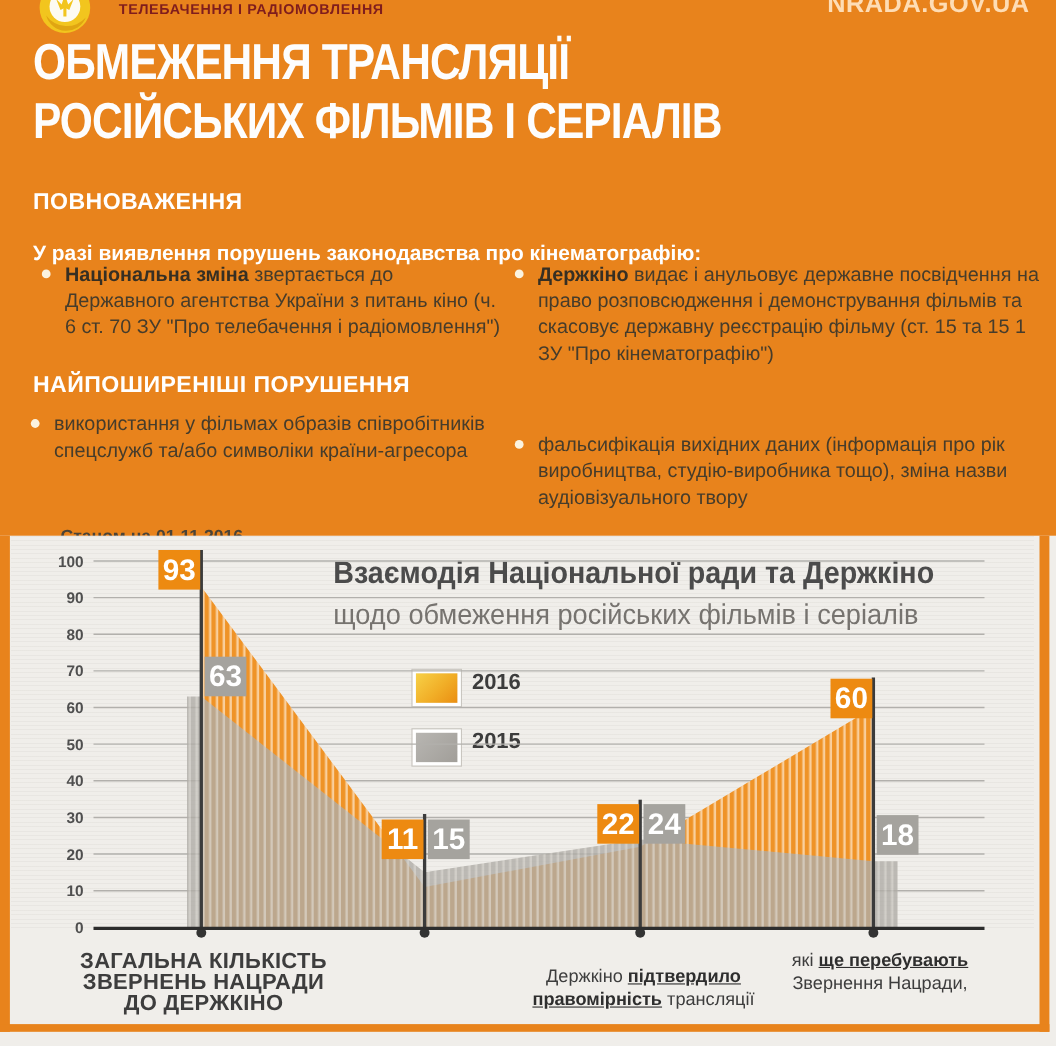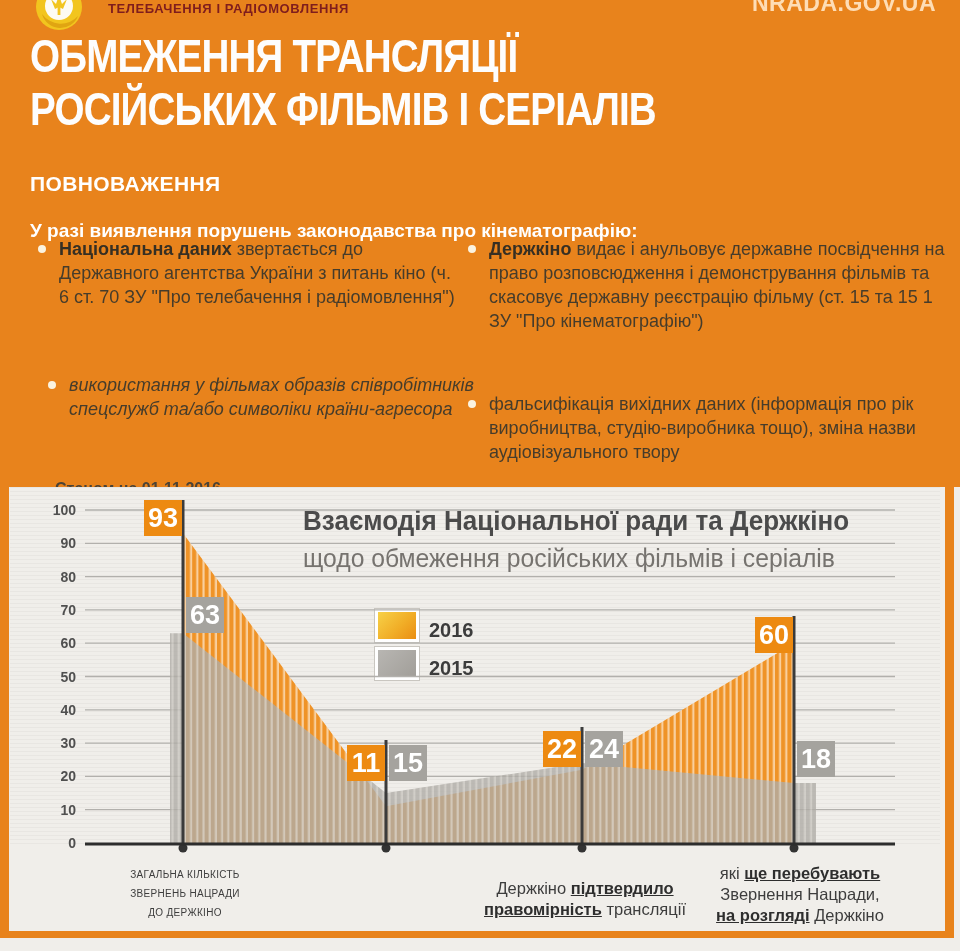--- a/index.html
+++ b/index.html
@@ -19,44 +19,44 @@
   .sec-head{position:absolute;left:30px;color:#fff;font-weight:bold;font-size:21px;letter-spacing:.4px;}
   .sec-head.powers{top:172px;}
   .sec-head.violations{top:338px;}
   .sec-intro{position:absolute;left:30px;top:200px;color:#fff;font-weight:bold;font-size:19px;margin-top:20px;}
   .bullet{position:absolute;display:flex;}
   .bullet .dot{flex:0 0 auto;width:8px;height:8px;border-radius:50%;background:#fbf3e0;margin:8px 13px 0 0;}
   .bullet p{margin:0;font-size:18px;line-height:24px;color:#463c2b;}
   .bullet b{color:#362f23;}
   .b-p1{left:38px;top:237px;width:420px;}
   .b-p2{left:468px;top:237px;width:478px;}
-  .b-v1{left:48px;top:373px;width:430px;font-style:italic;}
+  .b-v1{left:28px;top:373px;width:430px;}
   .b-v2{left:468px;top:392px;width:478px;}
   .date-note{position:absolute;left:55px;top:480px;font-size:16px;font-weight:600;color:#4b4336;}
   
   .panel{position:absolute;left:0;top:487px;width:960px;height:464px;background:#F0EEEA;}
   .panel::before{content:"";position:absolute;left:10px;top:0;width:930px;height:357px;
         background:repeating-linear-gradient(180deg,rgba(110,105,95,.06) 0 1px,transparent 1px 4px);}
   .frame{position:absolute;background:#E8831C;}
   .frame-left{left:0;top:0;width:9px;height:451px;}
   .frame-right{left:945px;top:0;width:9px;height:451px;}
   .frame-bottom{left:0;top:444px;width:954px;height:7px;}
   .chart-title{position:absolute;left:303px;top:18px;}
   .ct1{font-size:28px;font-weight:bold;color:#4b4b4b;transform:scaleX(.93);transform-origin:left top;white-space:nowrap;}
   .ct2{font-size:26px;color:#76736f;margin-top:6px;transform:scaleX(.95);transform-origin:left top;white-space:nowrap;}
   .legend{position:absolute;left:375px;top:122px;}
-  .lrow{display:flex;align-items:flex-end;margin-bottom:5px;}
+  .lrow{display:flex;align-items:flex-start;margin-bottom:21px;}
   .swatch{width:38px;height:27px;border:3px solid #fff;outline:1px solid #c9c6c0;margin-right:10px;}
   .sw-2016{background:linear-gradient(135deg,#f7d148 0%,#f1ae27 55%,#ea8e12 100%);}
   .sw-2015{background:linear-gradient(135deg,#b8b6b2 0%,#a19e99 100%);}
   .lrow span.lbl{font-size:20px;font-weight:bold;color:#3c3c3c;}
   #chart-svg{position:absolute;left:0;top:0;}
   
   .cat-label{position:absolute;text-align:center;color:#3d3d3d;}
-  .cat-label.caps{font-size:10px;font-weight:normal;line-height:19px;letter-spacing:.3px;}
+  .cat-label.caps{font-size:20px;font-weight:bold;line-height:19px;letter-spacing:.3px;}
   .cat-label.normal{font-size:16.5px;line-height:21px;}
   .cat-label .em{font-weight:bold;text-decoration:underline;color:#2e2e2e;}
 </style>
 </head>
 <body>
 
 <div class="page">
 
   <div class="logo-wrap">
     <svg width="50" height="50" viewBox="0 0 50 50">
@@ -70,27 +70,28 @@
   <div class="logo-caption">ТЕЛЕБАЧЕННЯ І РАДІОМОВЛЕННЯ</div>
   <div class="site-url">NRADA.GOV.UA</div>
 
   <h1 class="page-title"><span>ОБМЕЖЕННЯ ТРАНСЛЯЦІЇ</span><br><span>РОСІЙСЬКИХ ФІЛЬМІВ І СЕРІАЛІВ</span></h1>
 
   <div class="sec-head powers">ПОВНОВАЖЕННЯ</div>
   <div class="sec-intro">У разі виявлення порушень законодавства про кінематографію:</div>
 
   <div class="bullet b-p1">
     <span class="dot"></span>
-    <p><b>Національна даних</b><span> звертається до Державного агентства України з питань кіно (ч. 6 ст. 70 ЗУ "Про телебачення і радіомовлення")</span></p>
+    <p><b>Національна зміна</b><span> звертається до Державного агентства України з питань кіно (ч. 6 ст. 70 ЗУ "Про телебачення і радіомовлення")</span></p>
   </div>
   <div class="bullet b-p2">
     <span class="dot"></span>
     <p><b>Держкіно</b><span> видає і анульовує державне посвідчення на право розповсюдження і демонстрування фільмів та скасовує державну реєстрацію фільму (ст. 15 та 15 1 ЗУ "Про кінематографію")</span></p>
   </div>
 
+  <div class="sec-head violations">НАЙПОШИРЕНІШІ ПОРУШЕННЯ</div>
 
   <div class="bullet b-v1">
     <span class="dot"></span>
     <p><span>використання у фільмах образів співробітників спецслужб та/або символіки країни-агресора</span></p>
   </div>
   <div class="bullet b-v2">
     <span class="dot"></span>
     <p><span>фальсифікація вихідних даних (інформація про рік виробництва, студію-виробника тощо), зміна назви аудіовізуального твору</span></p>
   </div>
 
@@ -196,17 +197,16 @@
         </div>
         <div class="cat-label normal" style="left: 248px; top: 390px; width: 280px;">
         </div>
         <div class="cat-label normal" style="left: 445px; top: 391px; width: 280px;">
           <div><span>Держкіно </span><span class="em">підтвердило</span></div>
           <div><span class="em">правомірність</span><span> трансляції</span></div>
         </div>
         <div class="cat-label normal" style="left: 660px; top: 376px; width: 280px;">
           <div><span>які </span><span class="em">ще перебувають</span></div>
           <div><span>Звернення Нацради,</span></div>
-          <div><span class="em">на розгляді</span><span> Держкіно</span></div>
         </div>
       </div>
   </div>
 </div>
 
 </body></html>

